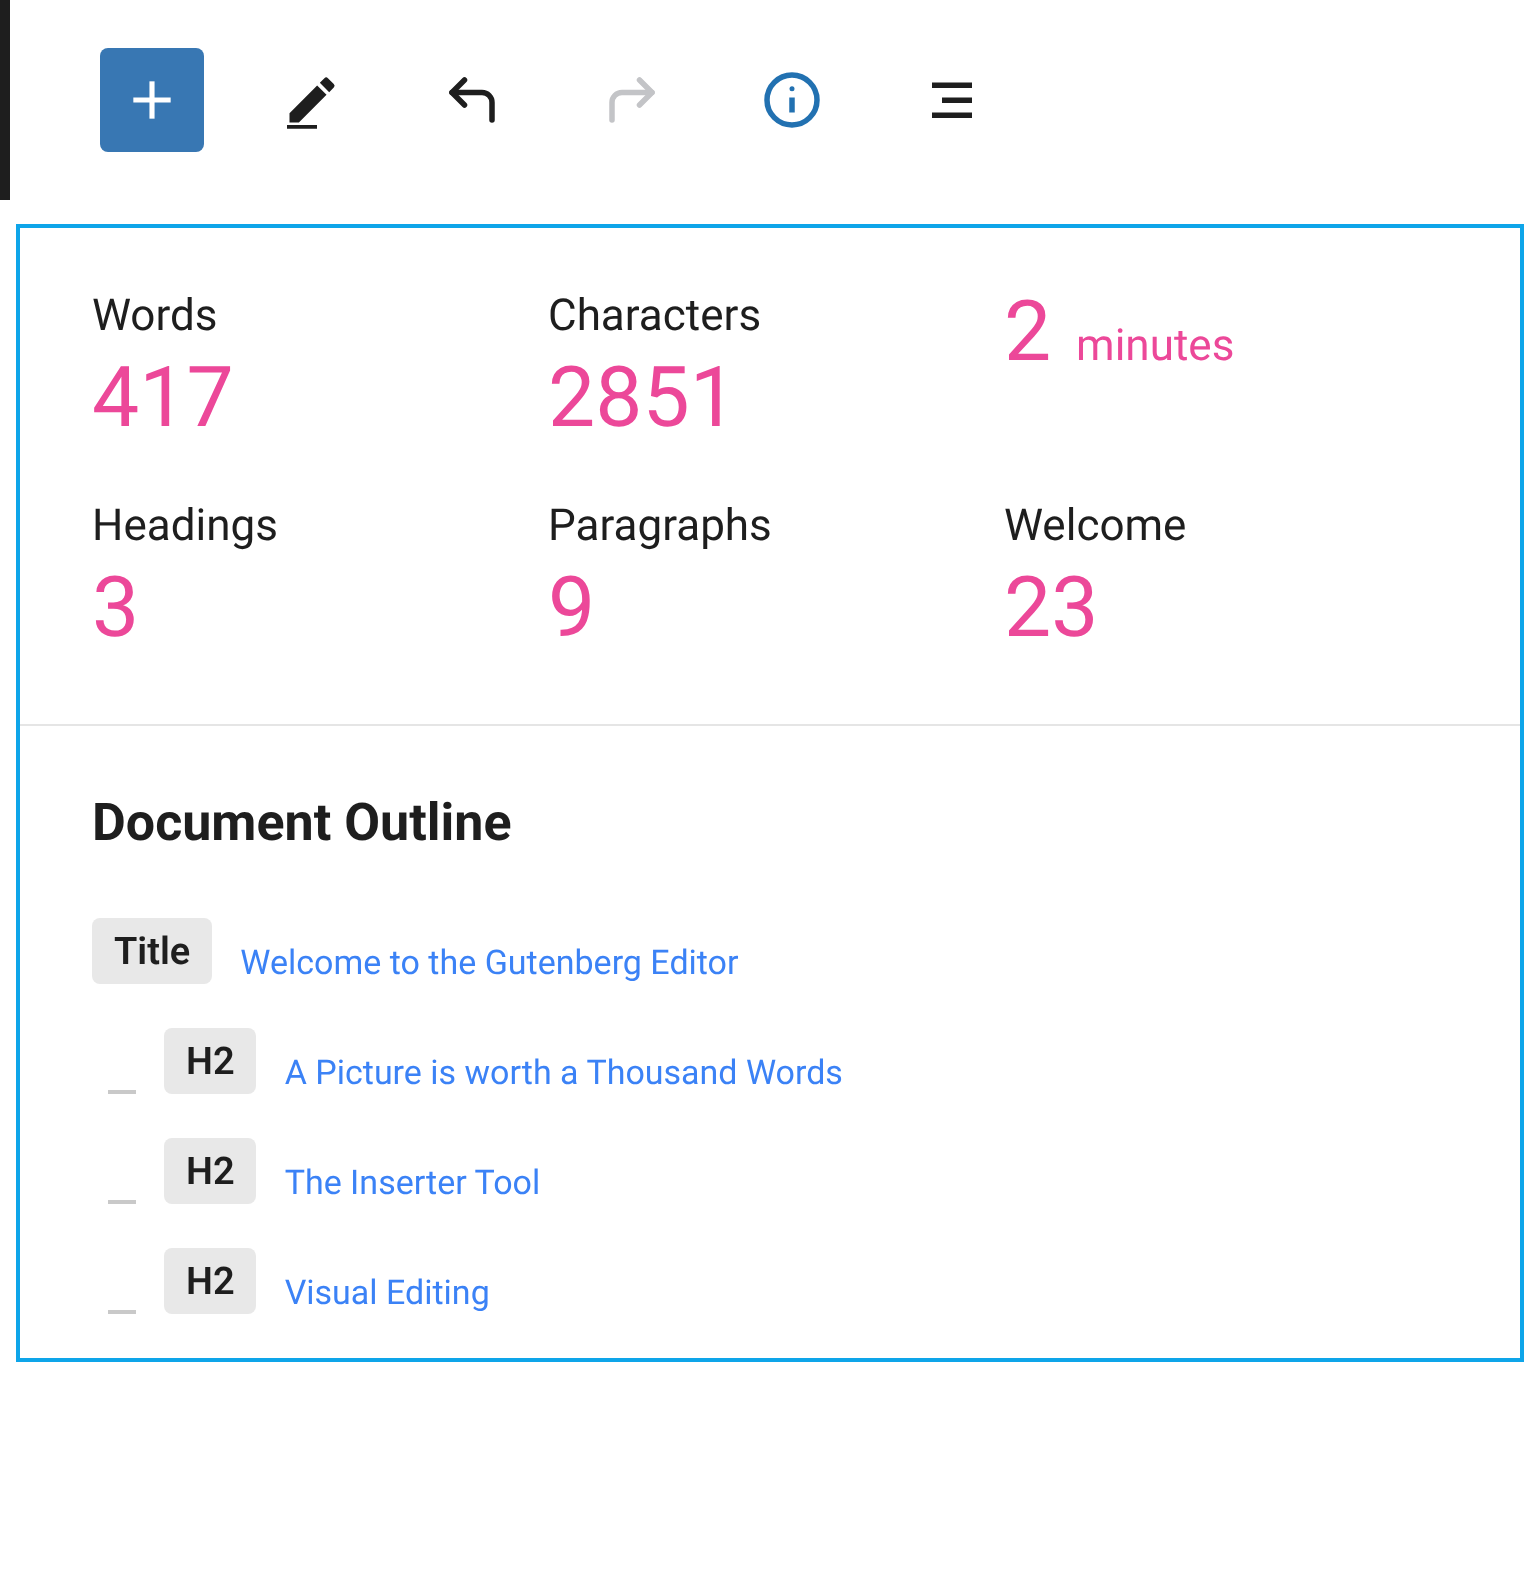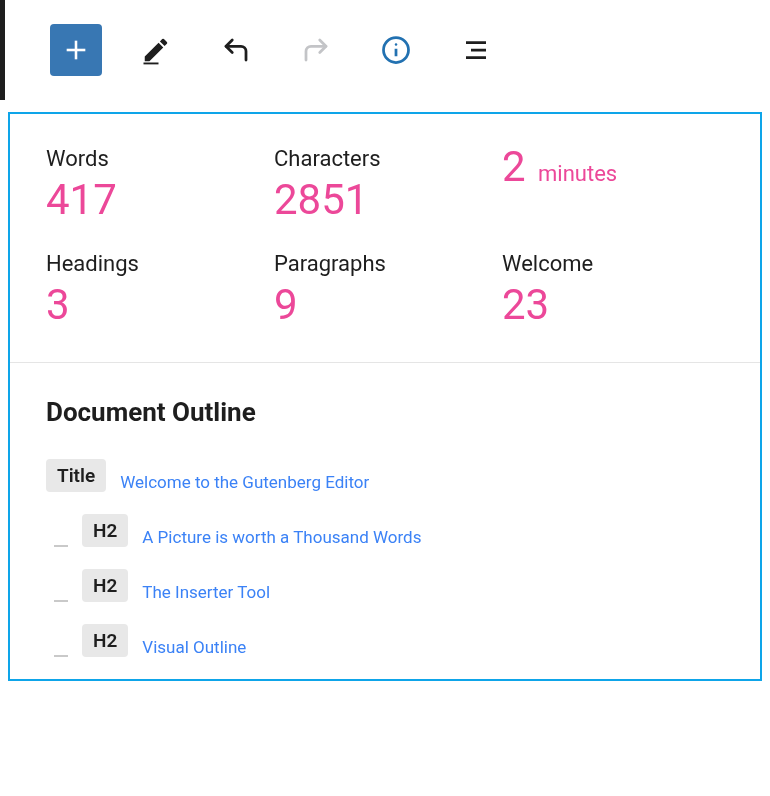--- a/index.html
+++ b/index.html
@@ -194,16 +194,16 @@
       <span class="outline-text">A Picture is worth a Thousand Words</span>
     </div>
     <div class="outline-item indent">
       <span class="dash"></span>
       <span class="badge">H2</span>
       <span class="outline-text">The Inserter Tool</span>
     </div>
     <div class="outline-item indent">
       <span class="dash"></span>
       <span class="badge">H2</span>
-      <span class="outline-text">Visual Outline</span>
+      <span class="outline-text">Visual Editing</span>
     </div>
   </div>
 </div>
 
 </body></html>

